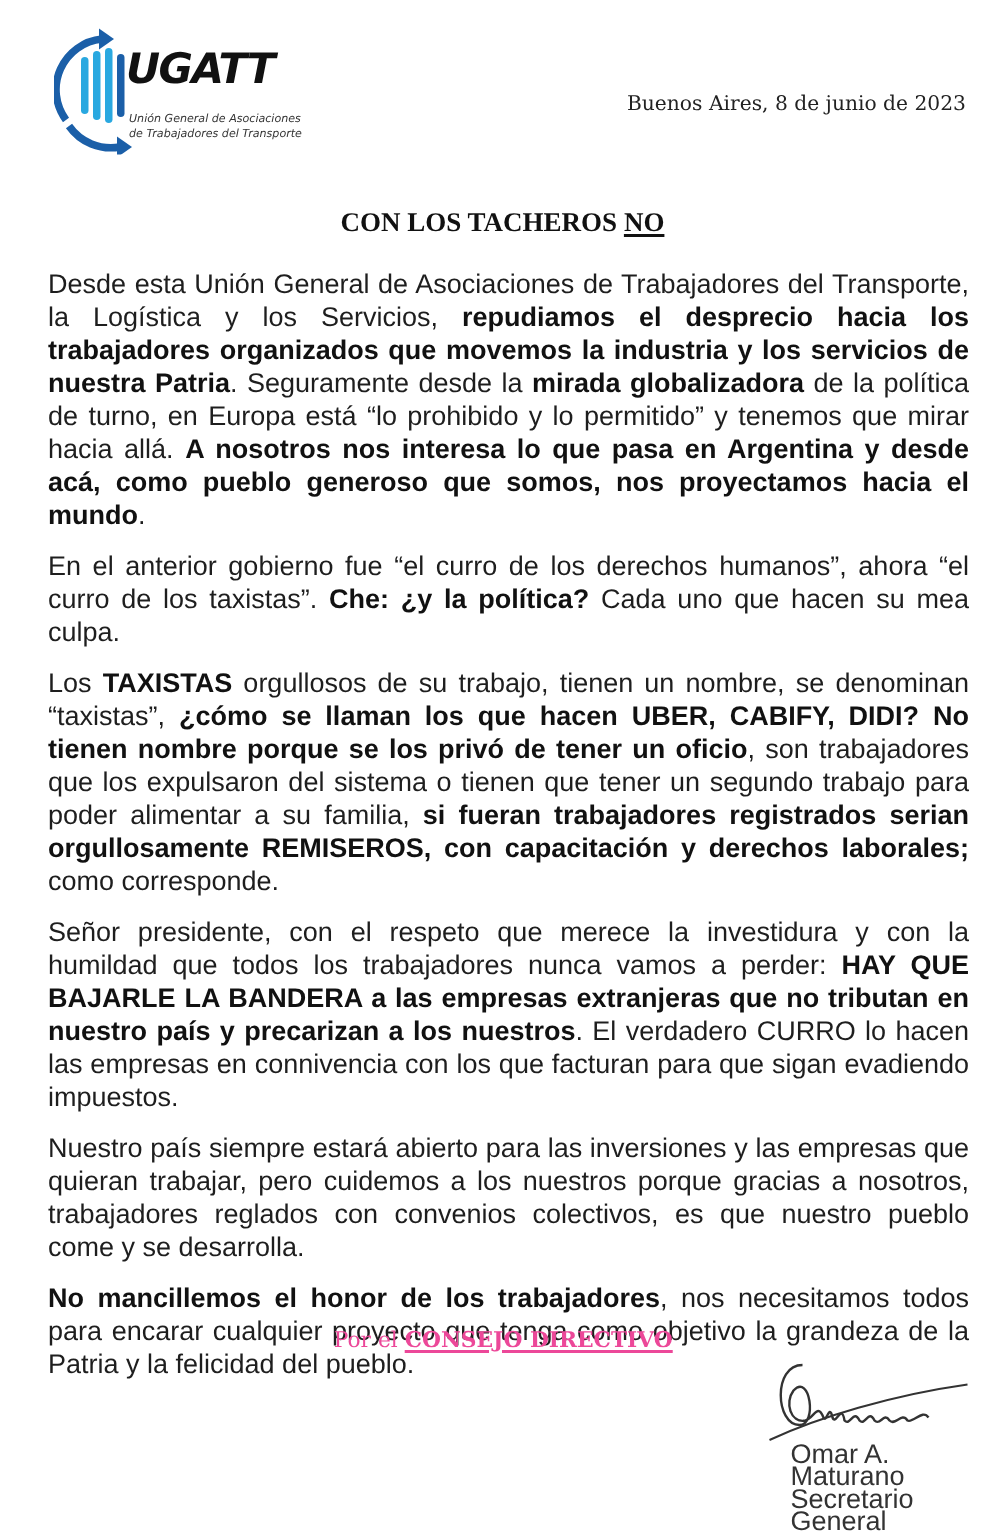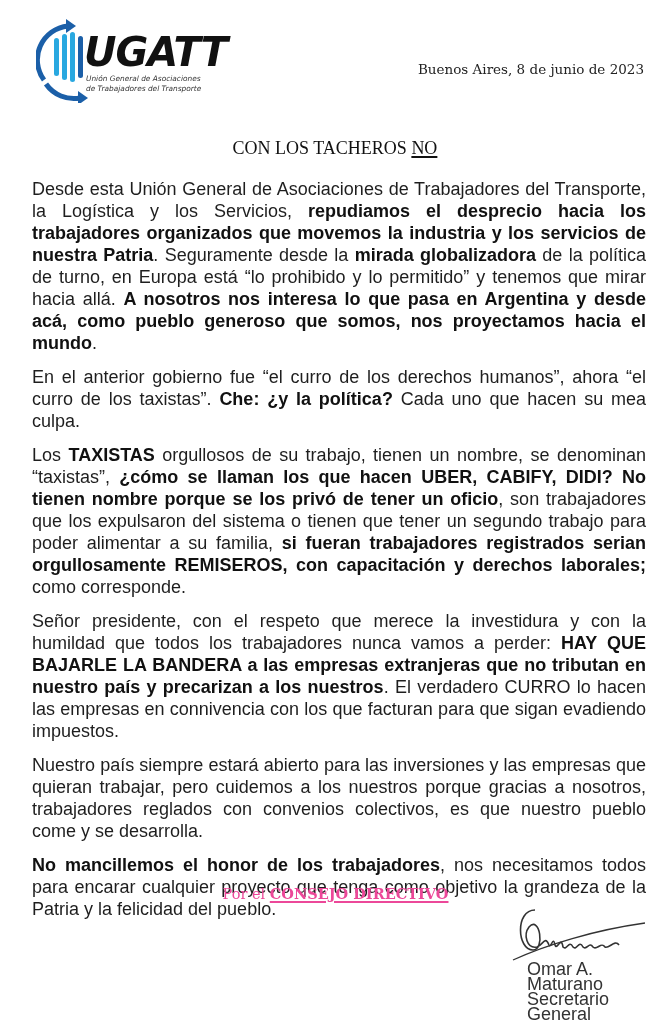--- a/index.html
+++ b/index.html
@@ -1,22 +1,22 @@
 <!DOCTYPE html>
 <html><head>
   <meta charset="utf-8">
   <style>
     html, body { margin: 0; padding: 0; background: #ffffff; }
     body { width: 671px; height: 1024px; position: relative; overflow: hidden; color: #1a1a1a; }
     .logo { position: absolute; left: 36px; top: 18px; width: 175px; height: 85px; }
     .logo svg { position: absolute; left: 0; top: 0; }
-    .logo-word { position: absolute; left: 48px; top: 14px; font-family: "DejaVu Sans", sans-serif; font-weight: bold; font-style: italic; font-size: 40px; letter-spacing: -1px; color: #111; line-height: 1; }
+    .logo-word { position: absolute; left: 48px; top: 14px; font-family: "DejaVu Sans", sans-serif; font-weight: bold; font-style: italic; font-size: 28px; letter-spacing: -1px; color: #111; line-height: 1; }
     .logo-sub { position: absolute; left: 50px; top: 56px; font-family: "DejaVu Sans", sans-serif; font-style: italic; font-size: 7.4px; color: #333; line-height: 10px; white-space: nowrap; }
     .date { position: absolute; right: 27px; top: 61px; font-family: "DejaVu Serif", serif; font-size: 13.5px; color: #222; }
-    .title { position: absolute; left: 0; width: 670px; top: 138px; text-align: center; font-family: "Liberation Serif", serif; font-weight: normal; font-size: 18px; color: #111; }
+    .title { position: absolute; left: 0; width: 670px; top: 138px; text-align: center; font-family: "Liberation Serif", serif; font-weight: bold; font-size: 18px; color: #111; }
     .title u { text-decoration-thickness: 2px; text-underline-offset: 2px; }
     .body-text { position: absolute; left: 32px; width: 614px; top: 178px; font-family: "Liberation Sans", sans-serif; font-size: 18px; line-height: 22px; color: #1e1e1e; text-align: justify; }
     .body-text p { margin: 0 0 12px 0; }
     .body-text b { font-weight: bold; color: #111; }
     .closing { position: absolute; left: 0; width: 671px; top: 885px; text-align: center; font-family: "DejaVu Serif", serif; font-size: 14.5px; color: #ec4899; }
     .closing u { font-weight: bold; text-decoration-thickness: 2px; text-underline-offset: 2px; }
     .signature { position: absolute; left: 505px; top: 905px; width: 150px; height: 60px; }
     .signer { position: absolute; left: 527px; top: 962px; font-family: "Liberation Sans", sans-serif; font-size: 18px; line-height: 15px; color: #333; }
   </style>
 </head>

